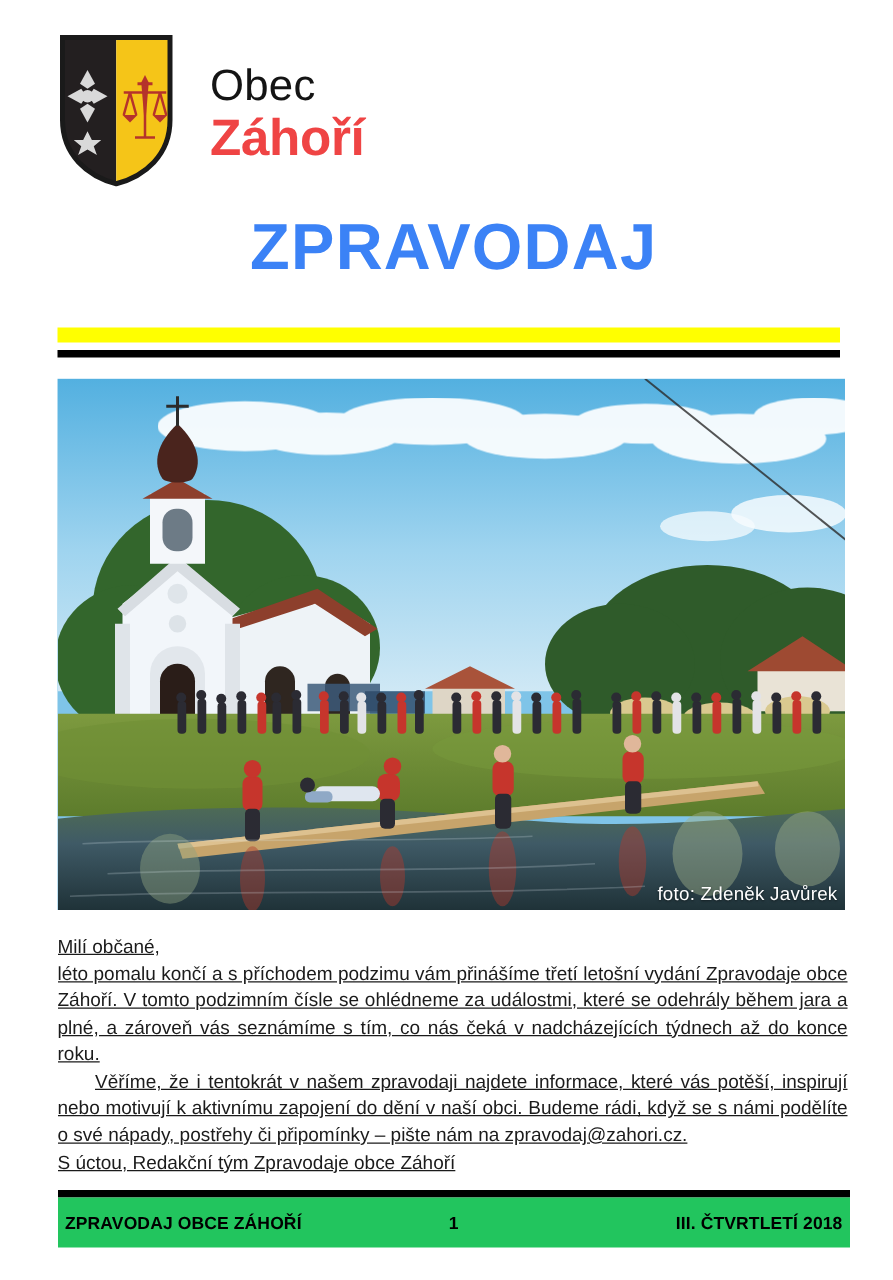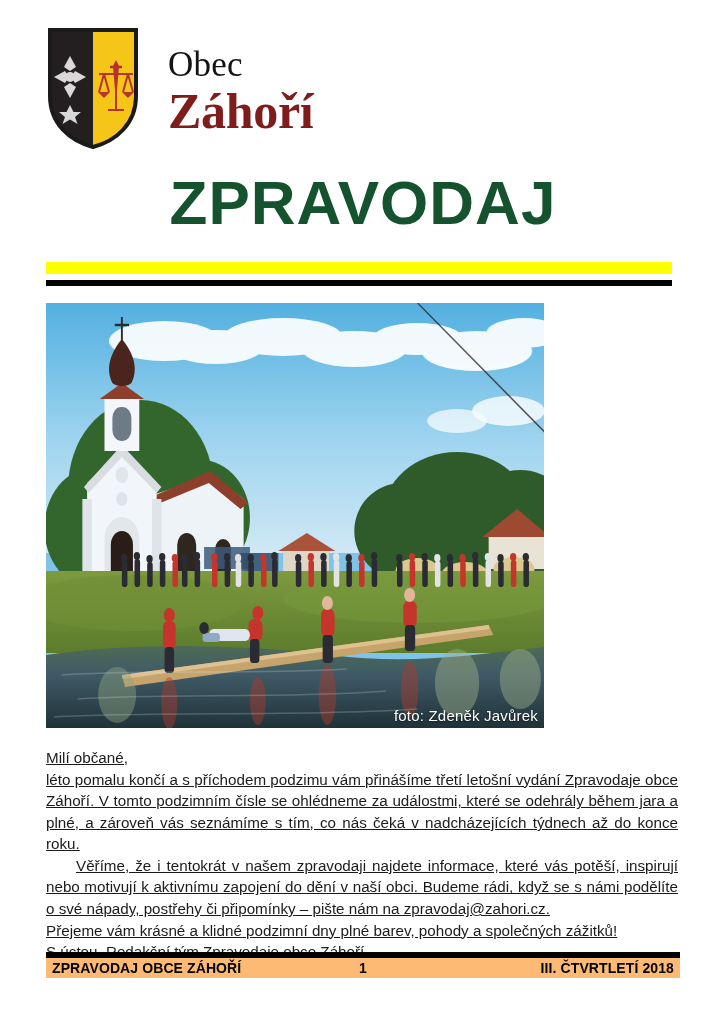--- a/index.html
+++ b/index.html
@@ -28,49 +28,48 @@
   .crest {
     width: 94px;
     height: 124px;
     display: block;
   }
   .brand-text {
     display: flex;
     flex-direction: column;
     line-height: 1;
     padding-top: 6px;
-    font-family: Liberation Serif, serif;
   }
   .brand-obec {
     font-size: 35px;
     font-weight: 400;
     letter-spacing: 0.2px;
     color: #141414;
   }
   .brand-zahori {
-    font-size: 50px;
+    font-size: 41px;
     font-weight: 700;
     letter-spacing: -0.3px;
-    color: #7f1d1d;
+    color: #ef4444;
     margin-top: 4px;
   }
 
   
   .title-wrap {
     position: absolute;
     left: 46px;
     top: 172px;
     width: 626px;
     text-align: center;
   }
   .main-title {
-    font-size: 62px;
+    font-size: 52px;
     font-weight: 700;
     letter-spacing: 1px;
-    color: #14532d;
+    color: #3b82f6;
     line-height: 1.0;
     margin: 0;
     padding-left: 8px;
   }
 
   .rule-yellow {
     position: absolute;
     left: 46px;
     top: 262px;
     width: 626px;
@@ -84,21 +83,21 @@
     width: 626px;
     height: 6px;
     background: #000000;
   }
 
   
   .photo {
     position: absolute;
     left: 46px;
     top: 303px;
-    width: 498px;
+    width: 630px;
     height: 425px;
     overflow: hidden;
     background: #7fc4e8;
   }
   .photo svg { display: block; width: 100%; height: 100%; }
   .photo-credit {
     position: absolute;
     right: 6px;
     bottom: 4px;
     font-size: 15px;
@@ -137,22 +136,22 @@
     top: 952px;
     width: 634px;
     height: 6px;
     background: #000000;
   }
   .footer-bar {
     position: absolute;
     left: 46px;
     top: 958px;
     width: 634px;
-    height: 20px;
-    background: #fdba74;
+    height: 40px;
+    background: #22c55e;
     display: flex;
     align-items: center;
     font-size: 14px;
     font-weight: 700;
     color: #000000;
     letter-spacing: 0.1px;
   }
   .footer-left  { position: absolute; left: 6px; }
   .footer-page  { position: absolute; left: 0; right: 0; text-align: center; }
   .footer-right { position: absolute; right: 6px; }
@@ -436,21 +435,20 @@
       <path d="M10 414 C140 408 320 414 470 406"></path>
     </g>
   </svg>
   <span class="photo-credit">foto: Zdeněk Javůrek</span>
 </div>
 
 <div class="body-copy">
   <p class="p-plain">Milí občané,</p>
   <p>léto pomalu končí a s příchodem podzimu vám přinášíme třetí letošní vydání Zpravodaje obce Záhoří. V tomto podzimním čísle se ohlédneme za událostmi, které se odehrály během jara a plné, a zároveň vás seznámíme s tím, co nás čeká v nadcházejících týdnech až do konce roku.</p>
   <p class="p-indent">Věříme, že i tentokrát v našem zpravodaji najdete informace, které vás potěší, inspirují nebo motivují k aktivnímu zapojení do dění v naší obci. Budeme rádi, když se s námi podělíte o své nápady, postřehy či připomínky – pište nám na zpravodaj@zahori.cz.</p>
-  <p class="p-plain">Přejeme vám krásné a klidné podzimní dny plné barev, pohody a společných zážitků!</p>
   <p class="signature">S úctou, Redakční tým Zpravodaje obce Záhoří</p>
 </div>
 
 <div class="footer-rule"></div>
 <div class="footer-bar">
   <span class="footer-left">ZPRAVODAJ OBCE ZÁHOŘÍ</span>
   <span class="footer-page">1</span>
   <span class="footer-right">III. ČTVRTLETÍ 2018</span>
 </div>
 

